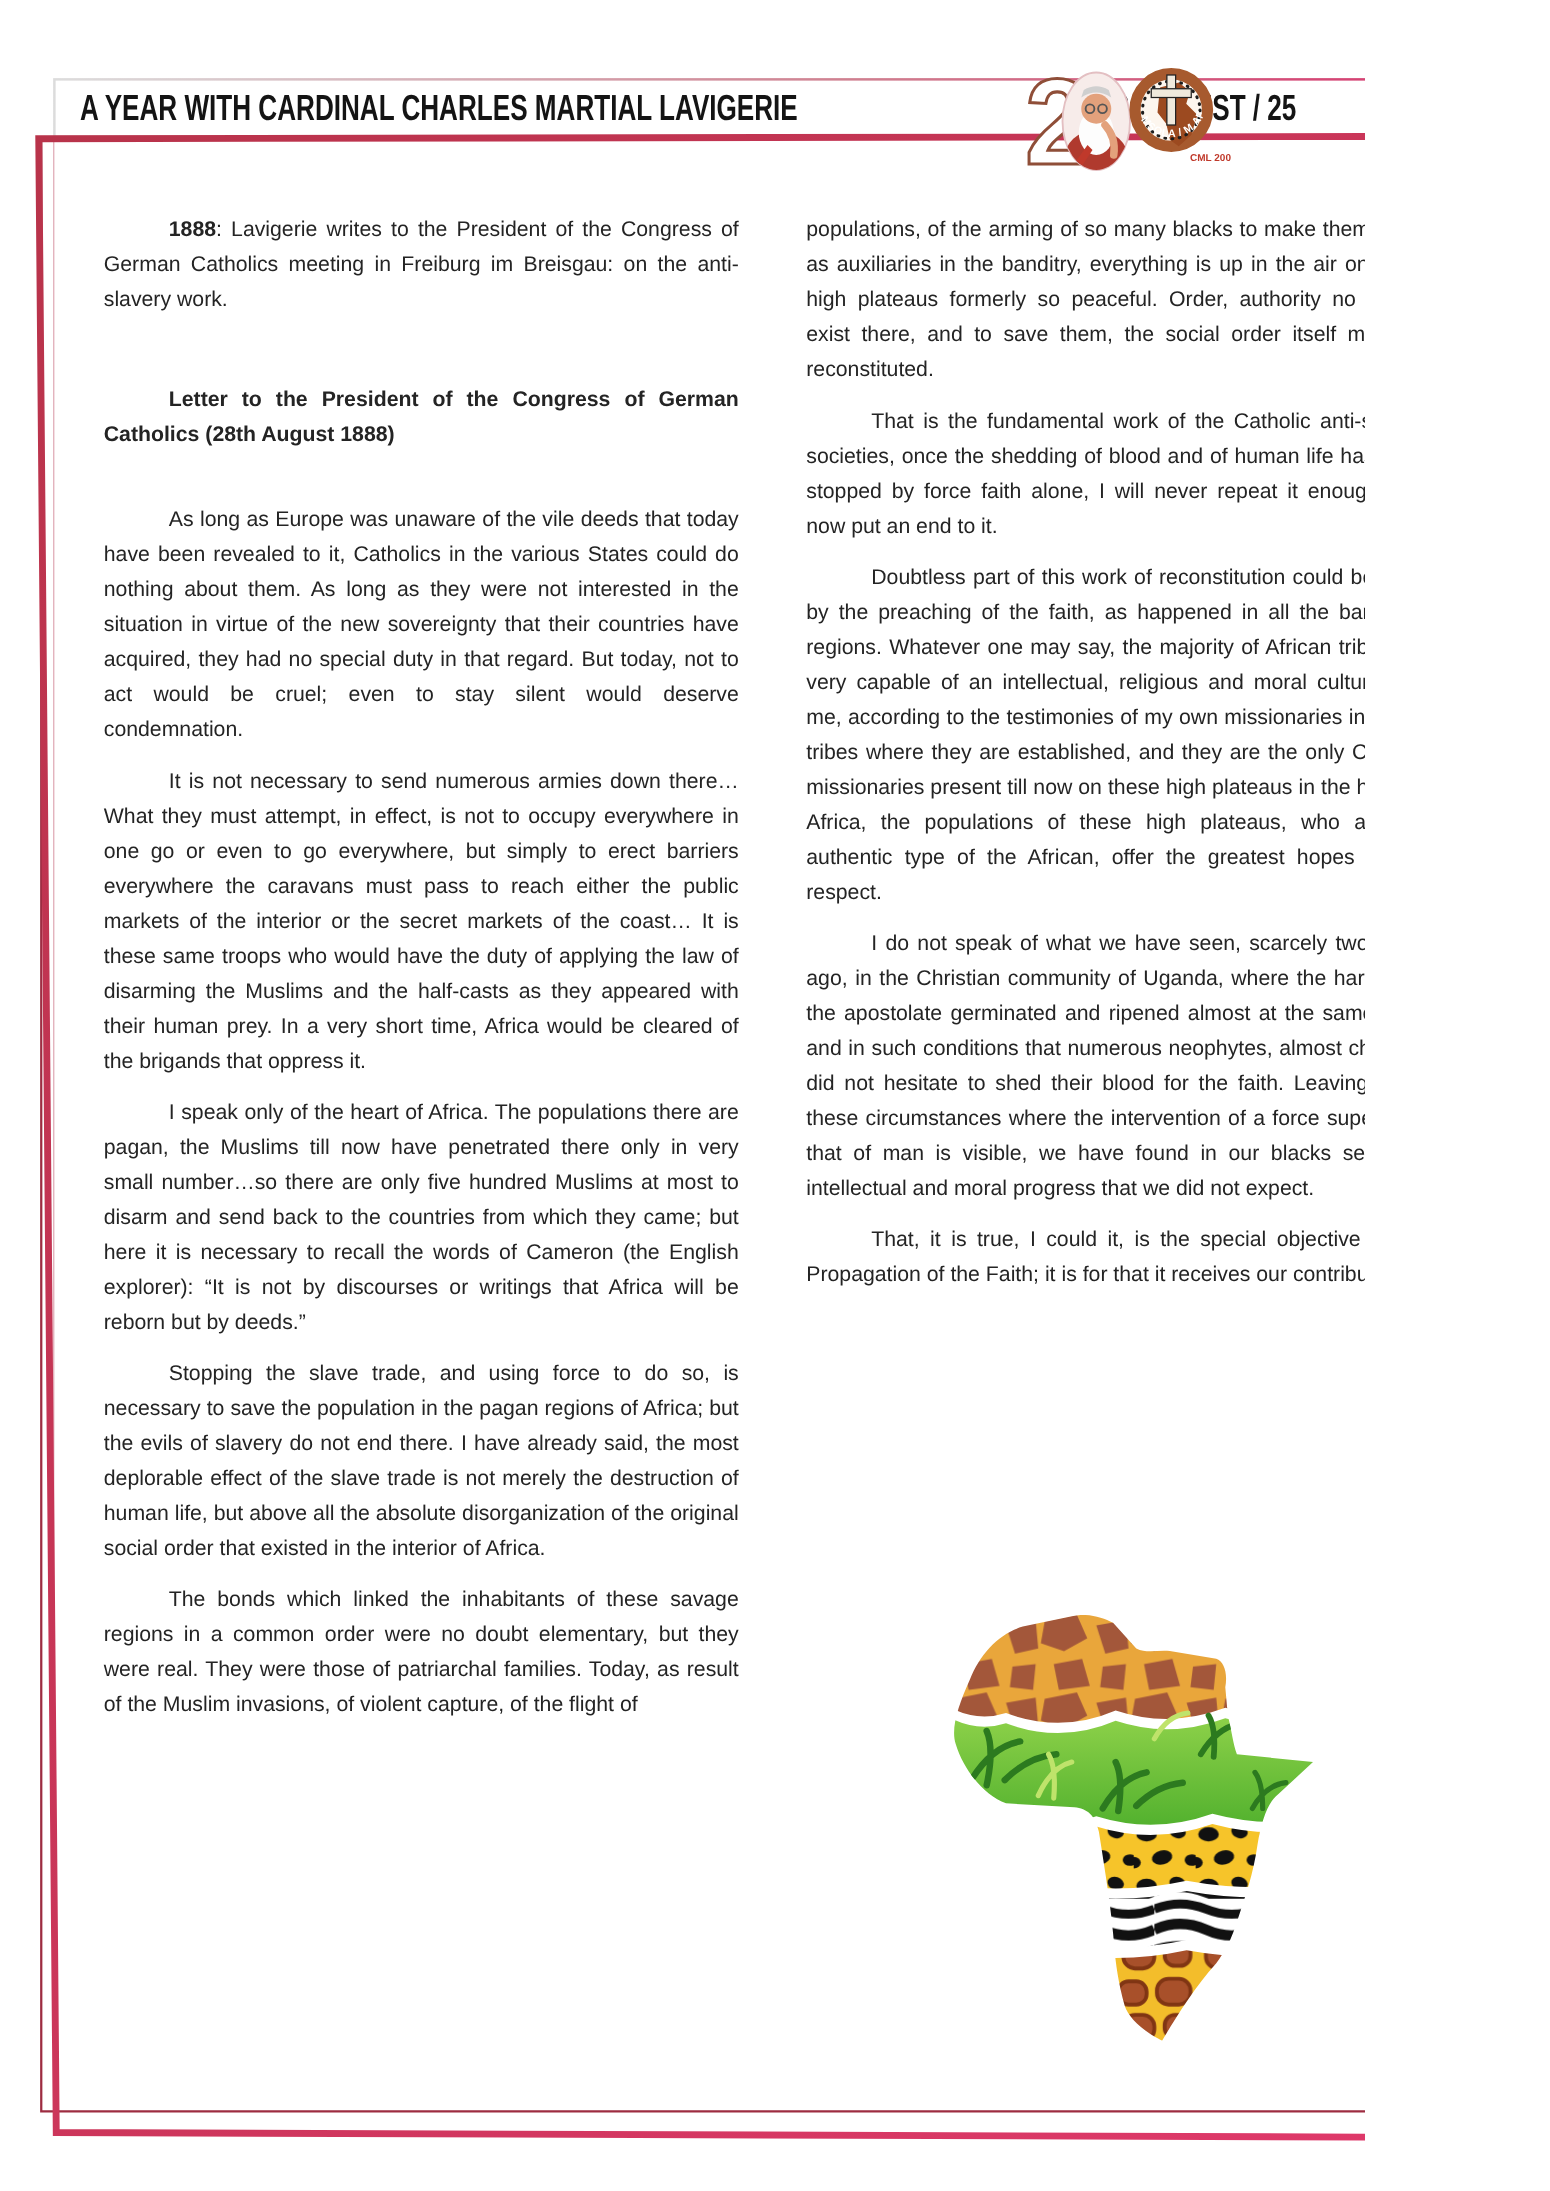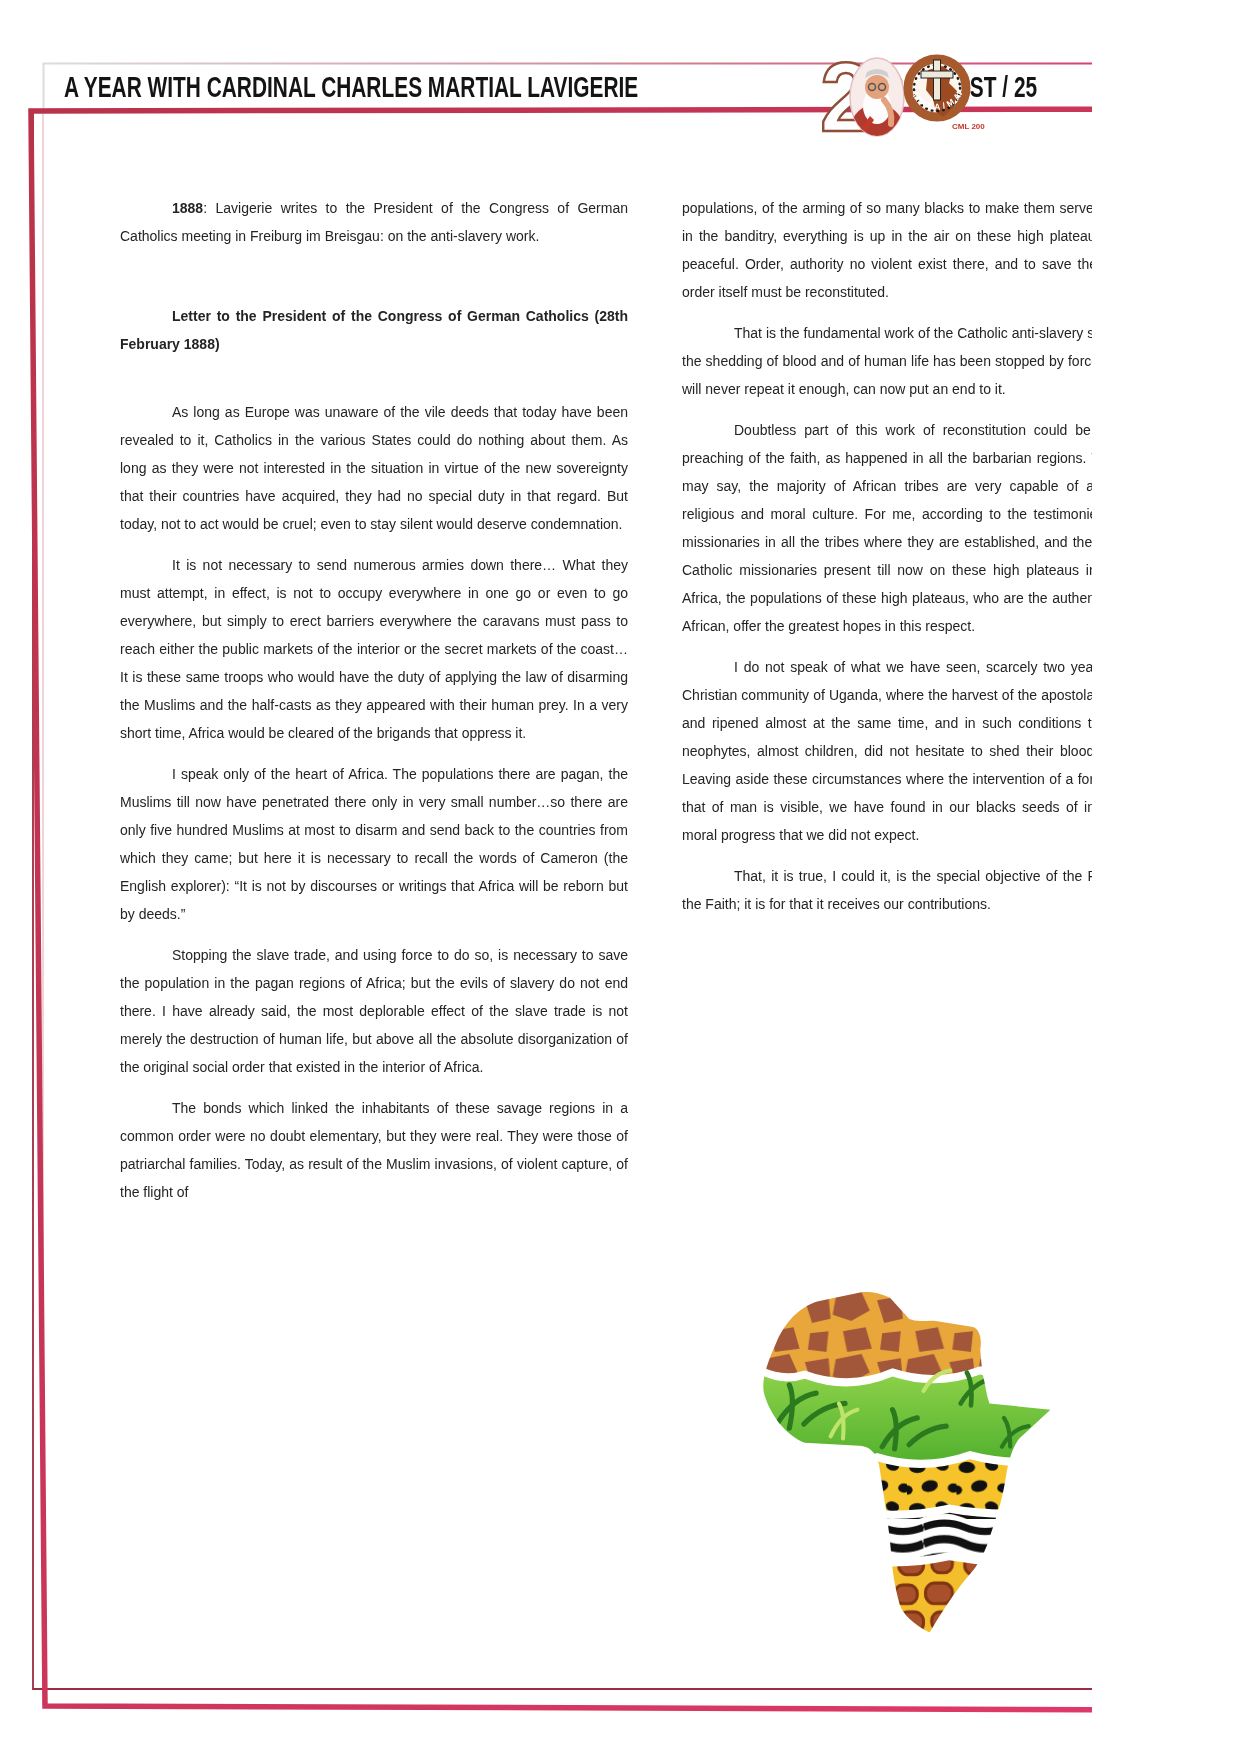--- a/index.html
+++ b/index.html
@@ -17,22 +17,22 @@
     letter-spacing:0px;
   }
   #header-date{
     position:absolute;right:55px;top:71px;z-index:2;
     font-size:29px;font-weight:bold;color:#141414;white-space:nowrap;
     transform:scaleX(0.72);transform-origin:100% 50%;
   }
   #logo-svg{position:absolute;left:818px;top:42px;width:185px;height:95px;z-index:3;}
   
   .col{
-    position:absolute;top:194px;z-index:2;
-    font-size:14px;line-height:28px;text-align:justify;color:#242424;margin-left:37px;
+    position:absolute;top:170px;z-index:2;
+    font-size:17px;line-height:28px;text-align:justify;color:#242424;
   }
   #col-left{left:83px;width:508px;}
   #col-right{left:645px;width:498px;}
   .col p{margin:0 0 13px 0;}
   .indent{text-indent:52px;}
   .b{font-weight:bold;}
   #intro-para{margin-bottom:52px;}
   #letter-heading{font-weight:bold;margin-bottom:40px;}
   
   #africa-svg{position:absolute;left:758px;top:1292px;width:300px;height:356px;z-index:2;}
@@ -106,21 +106,21 @@
       <path id="arcp" d="M93,50 A28,28 0 0 0 145,50" fill="none"></path>
       <text font-family="Liberation Sans,sans-serif" font-size="8.5" font-weight="bold" fill="#ffffff" letter-spacing="0.5">
         <textPath href="#arcp" startOffset="4">MSOLA / M.AFR</textPath>
       </text>
     </g>
     <text x="134" y="87" font-family="Liberation Sans,sans-serif" font-size="8" font-weight="bold" fill="#c0392b">CML 200</text>
   </svg>
 
   <div id="col-left" class="col">
     <p id="intro-para" class="indent"><span class="b">1888</span><span>: Lavigerie writes to the President of the Congress of German Catholics meeting in Freiburg im Breisgau: on the anti-slavery work.</span></p>
-    <p id="letter-heading" class="indent">Letter to the President of the Congress of German Catholics (28th February 1888)</p>
+    <p id="letter-heading" class="indent">Letter to the President of the Congress of German Catholics (28th August 1888)</p>
     <p class="indent">As long as Europe was unaware of the vile deeds that today have been revealed to it, Catholics in the various States could do nothing about them. As long as they were not interested in the situation in virtue of the new sovereignty that their countries have acquired, they had no special duty in that regard. But today, not to act would be cruel; even to stay silent would deserve condemnation.</p>
     <p class="indent">It is not necessary to send numerous armies down there…  What they must attempt, in effect, is not to occupy everywhere in one go or even to go everywhere, but simply to erect barriers everywhere the caravans must pass to reach either the public markets of the interior or the secret markets of the coast…  It is these same troops who would have the duty of applying the law of disarming the Muslims and the half-casts as they appeared with their human prey. In a very short time, Africa would be cleared of the brigands that oppress it.</p>
     <p class="indent">I speak only of the heart of Africa. The populations there are pagan, the Muslims till now have penetrated there only in very small number…so there are only five hundred Muslims at most to disarm and send back to the countries from which they came; but here it is necessary to recall the words of Cameron (the English explorer): “It is not by discourses or writings that Africa will be reborn but by deeds.”</p>
     <p class="indent">Stopping the slave trade, and using force to do so, is necessary to save the population in the pagan regions of Africa; but the evils of slavery do not end there. I have already said, the most deplorable effect of the slave trade is not merely the destruction of human life, but above all the absolute disorganization of the original social order that existed in the interior of Africa.</p>
     <p class="indent">The bonds which linked the inhabitants of these savage regions in a common order were no doubt elementary, but they were real. They were those of patriarchal families. Today, as result of the Muslim invasions, of violent capture, of the flight of</p>
   </div>
 
   <div id="col-right" class="col">
     <p>populations, of the arming of so many blacks to make them serve as auxiliaries in the banditry, everything is up in the air on these high plateaus formerly so peaceful. Order, authority no violent exist there, and to save them, the social order itself must be reconstituted.</p>
     <p class="indent">That is the fundamental work of the Catholic anti-slavery societies, once the shedding of blood and of human life has been stopped by force faith alone, I will never repeat it enough, can now put an end to it.</p>

